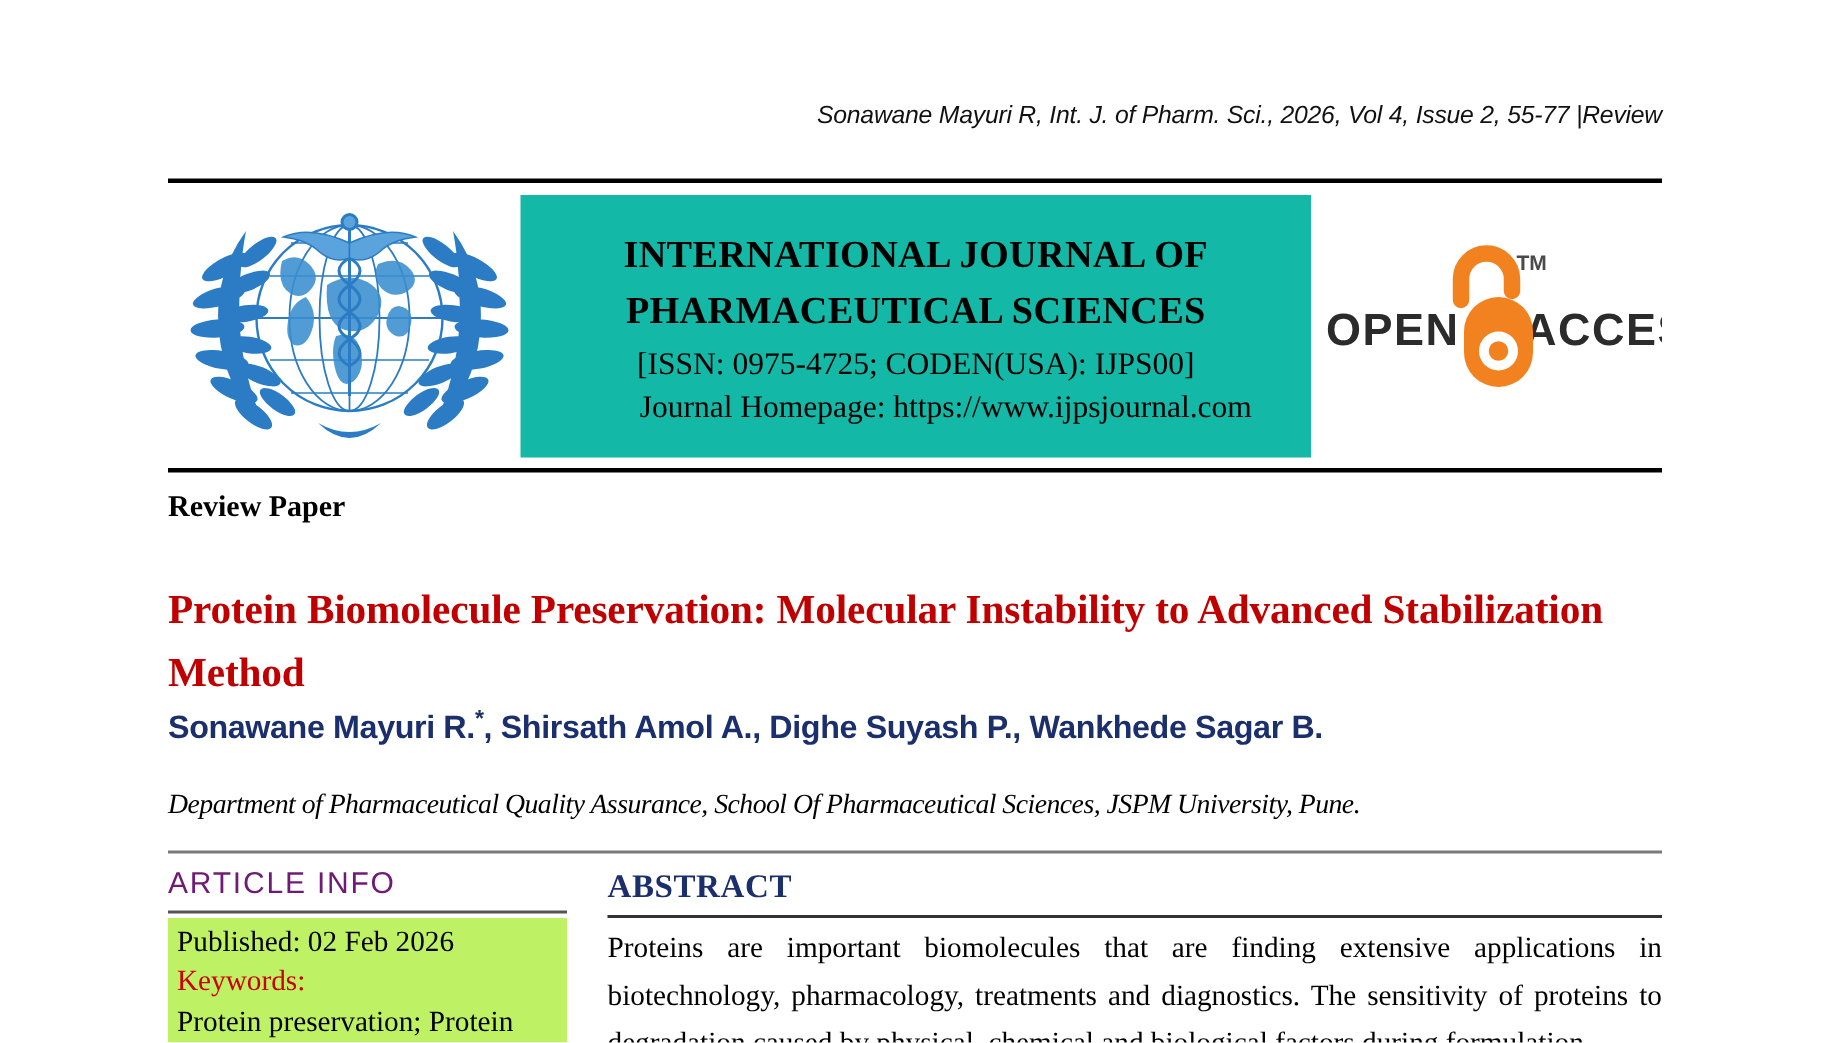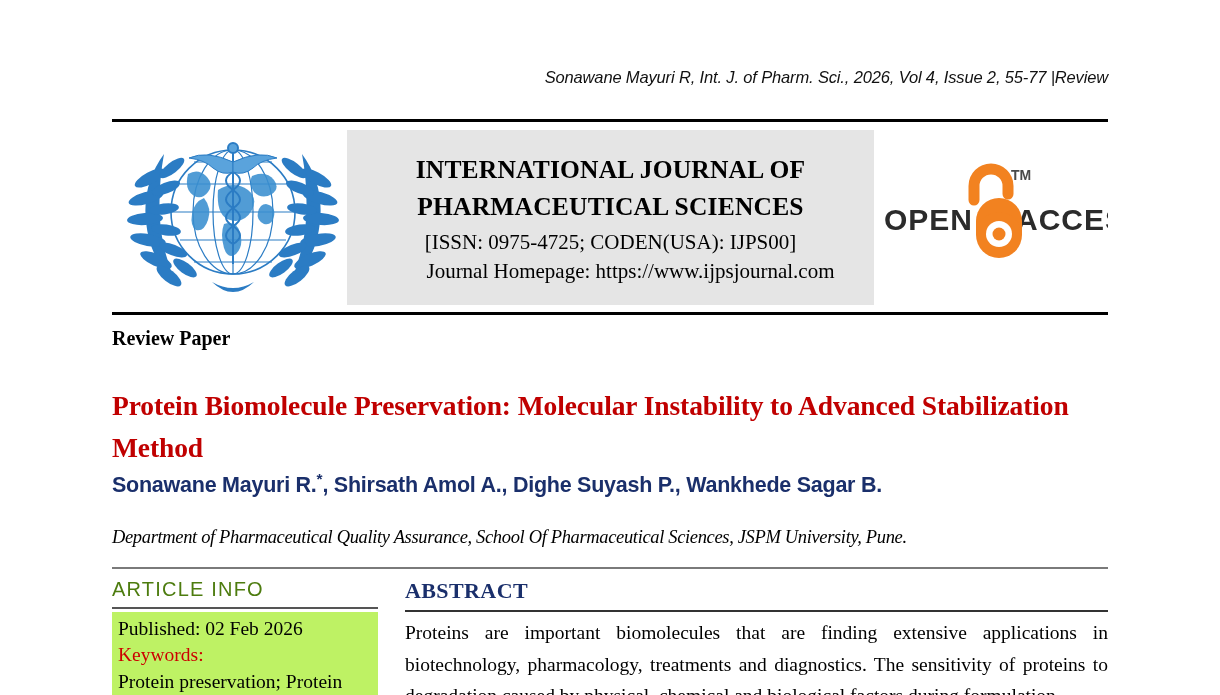--- a/index.html
+++ b/index.html
@@ -88,21 +88,21 @@
     height: 172px;
   }
   .who-logo svg { display: block; width: 100%; height: 100%; }
 
   .journal-box {
     position: absolute;
     left: 235px;
     top: 0px;
     width: 527px;
     height: 175px;
-    background: #e5e5e5;
+    background: #14b8a6;
     display: flex;
     flex-direction: column;
     align-items: center;
     justify-content: center;
     box-sizing: border-box;
     padding-top: 4px;
   }
   .journal-name {
     font-family: "Liberation Serif", serif;
     font-weight: bold;
@@ -200,21 +200,21 @@
 
   
   .article-info-head {
     position: absolute;
     left: 112px;
     top: 578px;
     font-family: "Liberation Sans", sans-serif;
     font-weight: 300;
     font-size: 20px;
     letter-spacing: 1.2px;
-    color: #4d7c0f;
+    color: #701a75;
   }
   .info-box {
     position: absolute;
     left: 112px;
     top: 612px;
     width: 266px;
     height: 83px;
     background: #bef264;
     box-sizing: border-box;
     padding: 4px 6px 0 6px;

